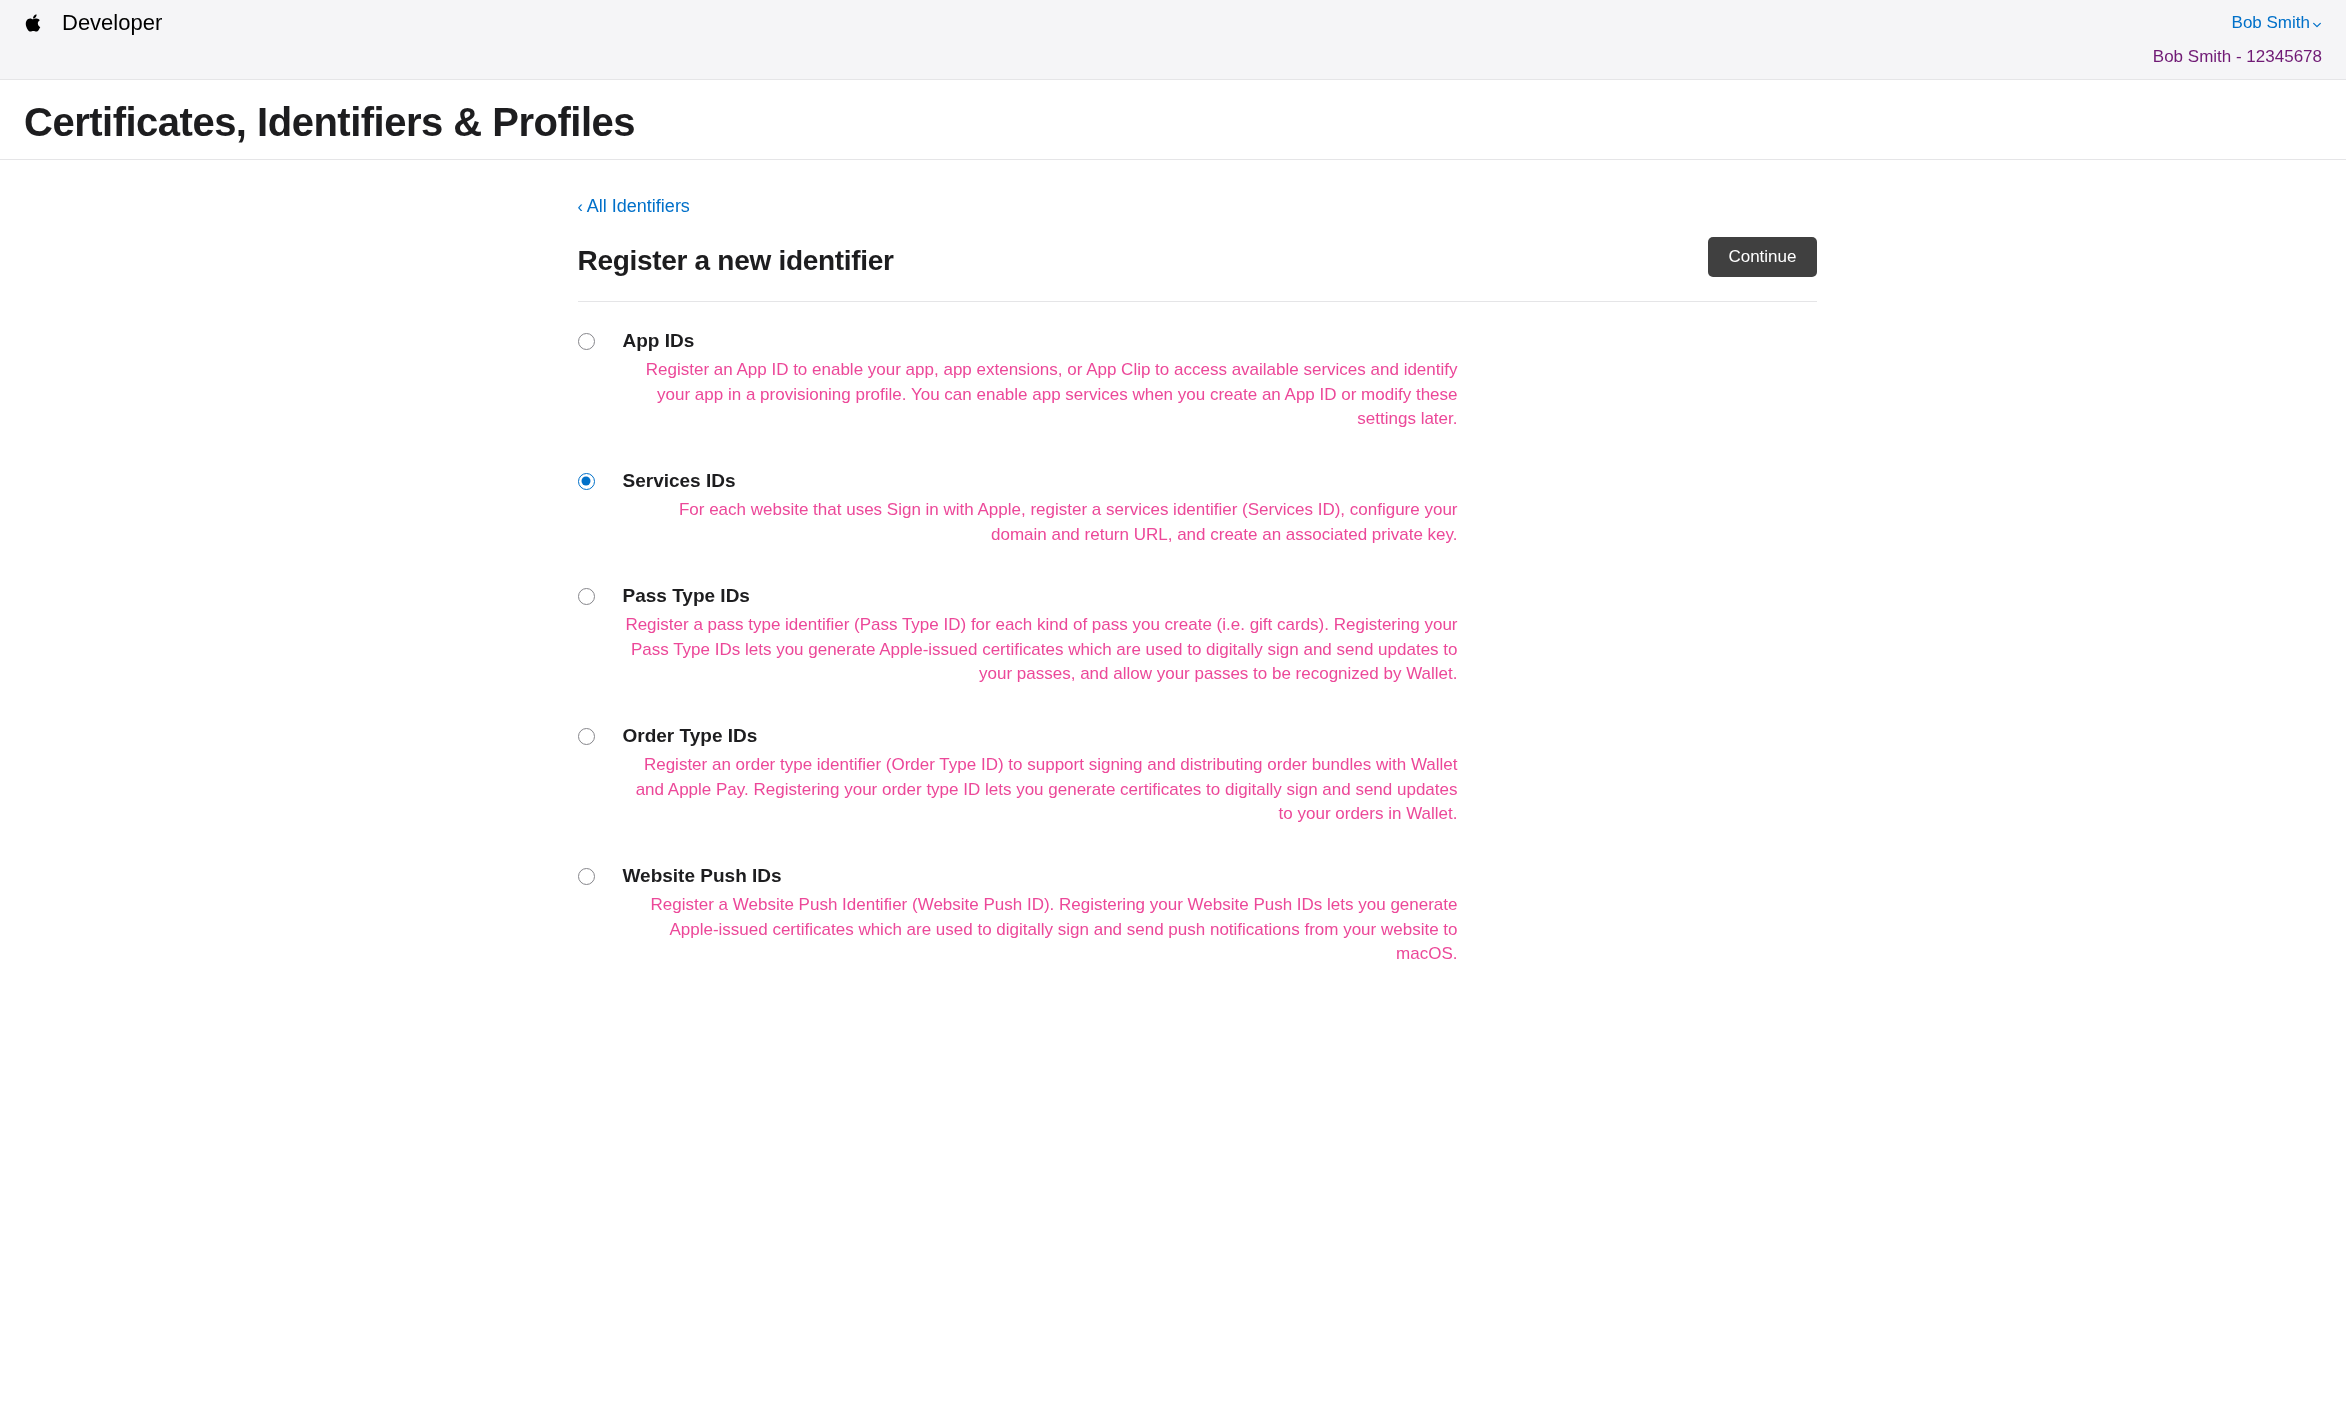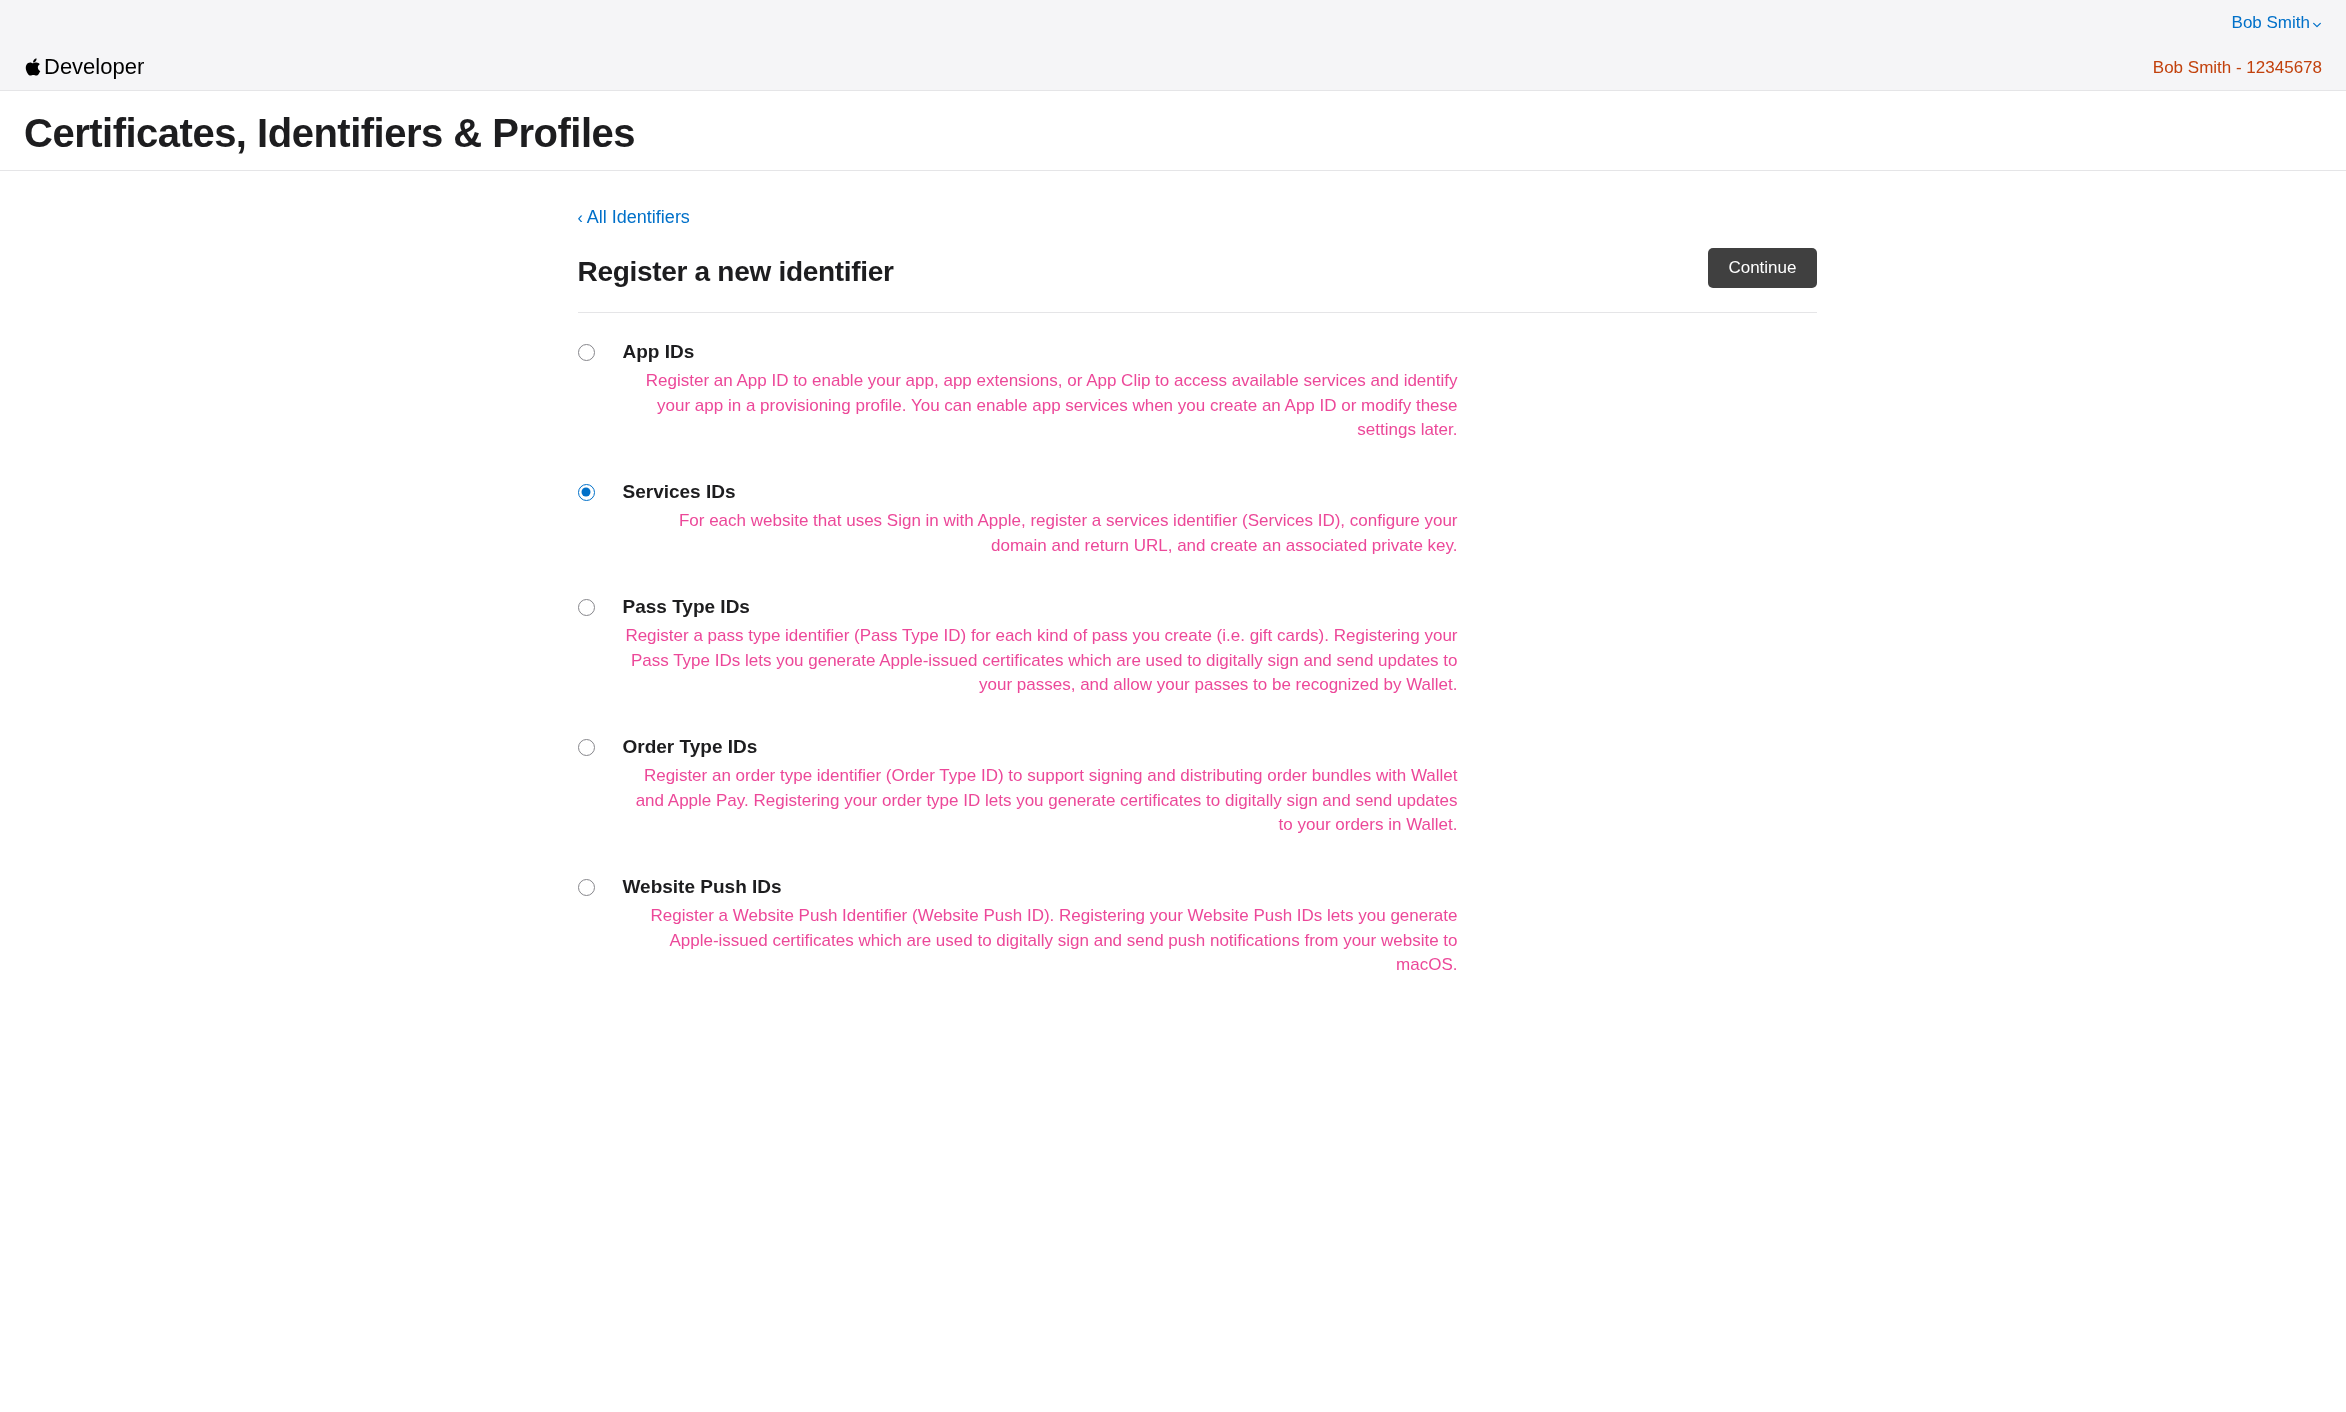--- a/index.html
+++ b/index.html
@@ -22,25 +22,24 @@
       padding: 10px 24px;
       display: flex;
       justify-content: space-between;
       align-items: flex-start;
       min-height: 58px;
     }
     
     .brand {
       display: flex;
       align-items: center;
-      gap: 2px;
+      gap: 20px;
       font-size: 22px;
       font-weight: 500;
       color: #000;
-      margin-top: 44px;
     }
     
     .apple-logo {
       width: 18px;
       height: 22px;
       display: inline-block;
     }
     
     .account-area {
       text-align: right;
@@ -57,22 +56,22 @@
     }
     
     .account-link .chevron {
       font-size: 11px;
       color: #0070c9;
       width: 10px;
       height: 10px;
     }
     
     .account-team {
-      color: #c2410c;
-      margin-top: 19px;
+      color: #701a75;
+      margin-top: 8px;
     }
     
     .page-header {
       padding: 20px 36px 14px 24px;
       border-bottom: 1px solid #e5e5e7;
     }
     
     .page-title {
       font-size: 40px;
       font-weight: 700;

